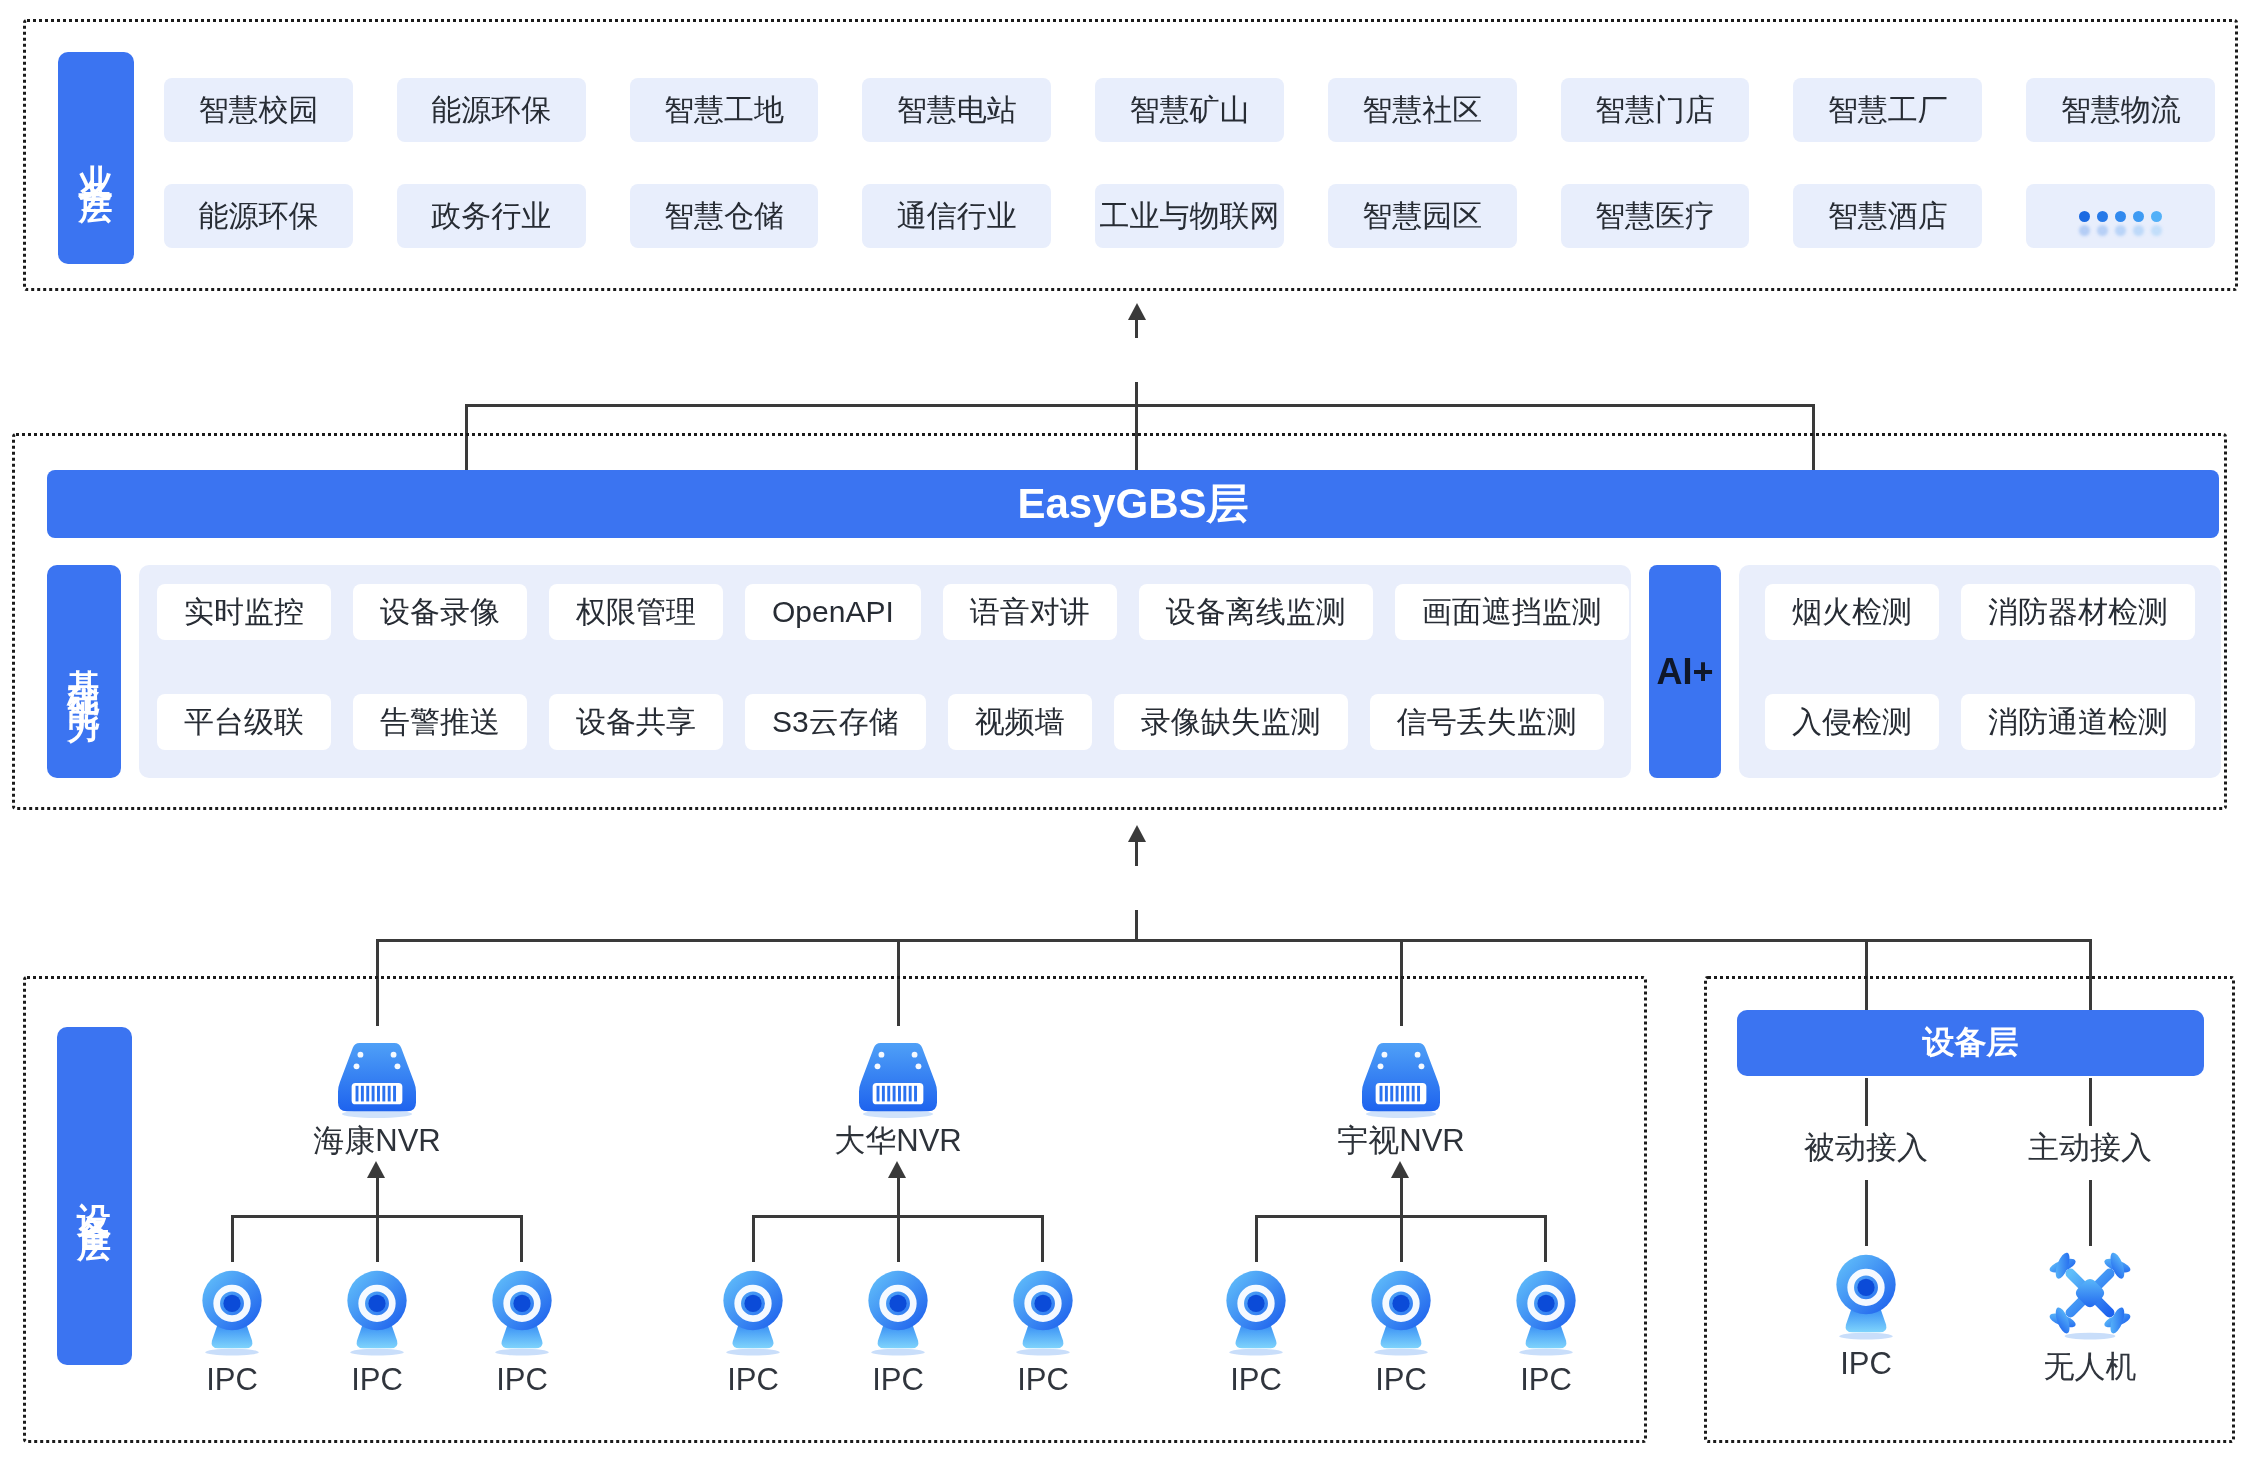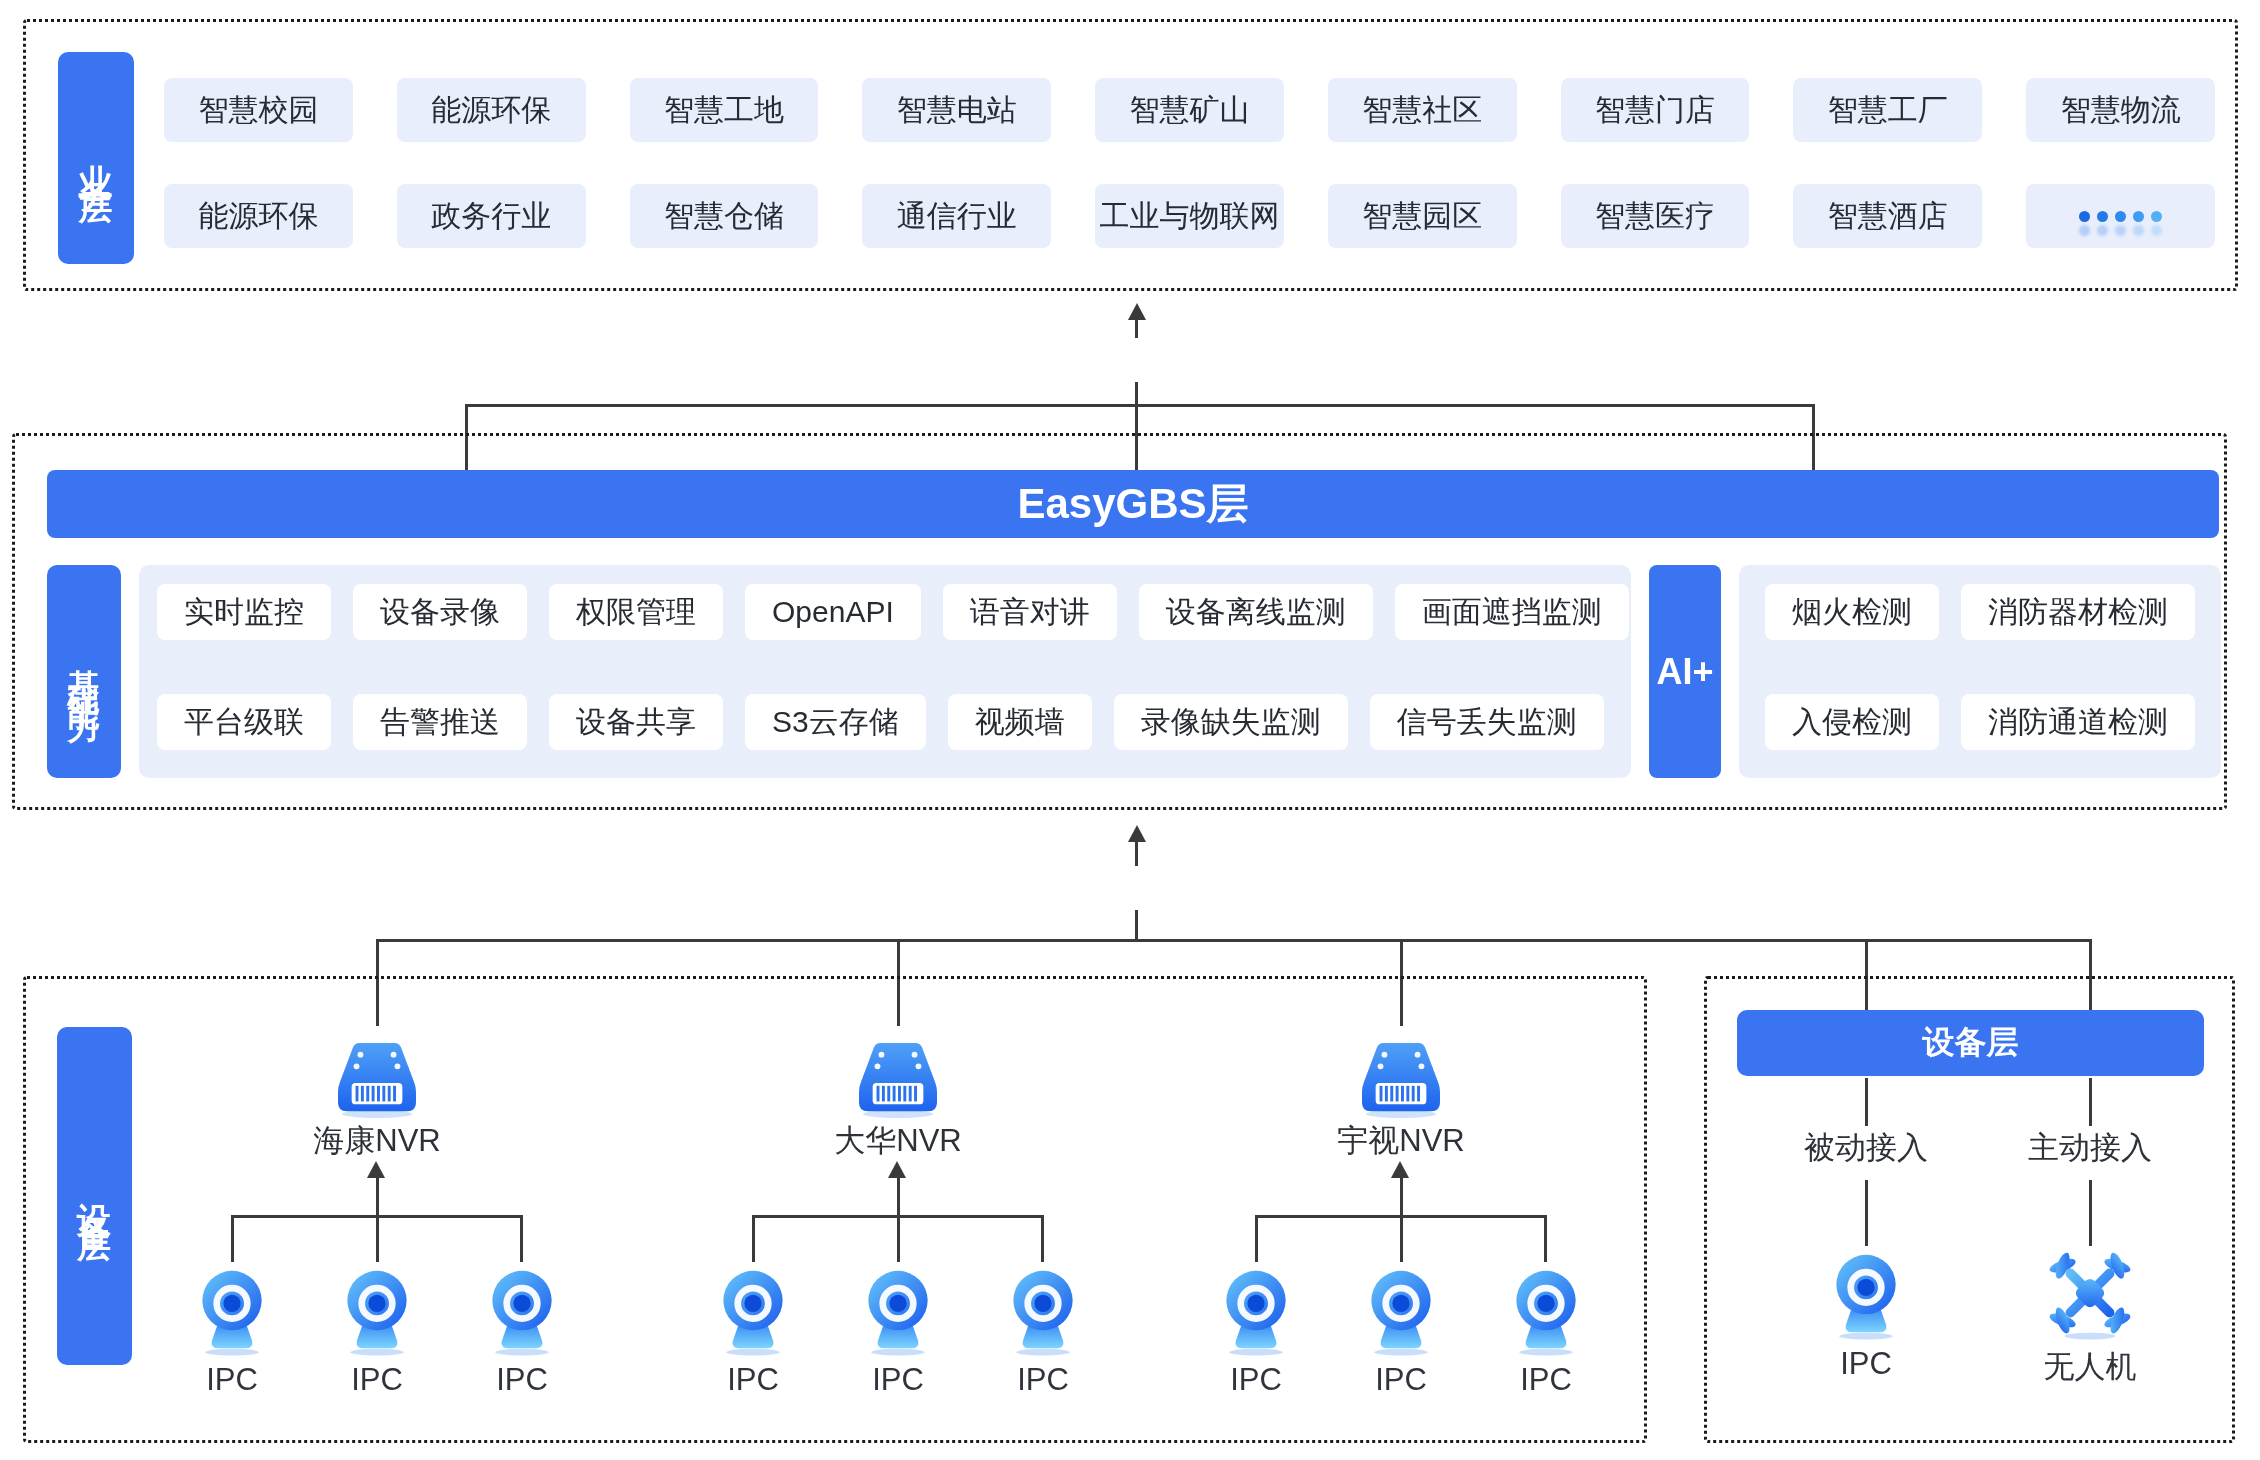--- a/index.html
+++ b/index.html
@@ -12,21 +12,21 @@
   html,body{margin:0;padding:0;background:#fff;}
   body{font-family:"Liberation Sans","DejaVu Sans",sans-serif;color:var(--ink);}
   #canvas{position:relative;width:2260px;height:1460px;background:#fff;overflow:hidden;}
   .abs{position:absolute;box-sizing:border-box;}
   .sec{position:absolute;box-sizing:border-box;border:3px dotted #1B1B1B;border-radius:4px;background:transparent;}
   .vlabel{background:var(--blue);color:#fff;border-radius:10px;display:flex;align-items:center;justify-content:center;
           writing-mode:vertical-rl;text-orientation:upright;font-size:34px;font-weight:600;letter-spacing:14px;}
   .bar{background:var(--blue);border-radius:8px;color:#fff;display:flex;align-items:center;justify-content:center;
        font-weight:700;font-size:42px;}
   .panel{background:var(--panel);border-radius:10px;}
-  .aistrip{background:var(--blue);border-radius:8px;color:#ffffff;font-size:36px;font-weight:600;
+  .aistrip{background:var(--blue);border-radius:8px;color:#0f172a;font-size:36px;font-weight:600;
            display:flex;align-items:center;justify-content:center;}
   .chip-row{position:absolute;display:flex;gap:44px;height:64px;}
   .chip{flex:1 1 0;background:var(--chip);border-radius:8px;display:flex;align-items:center;justify-content:center;
         font-size:30px;font-weight:500;color:var(--ink);}
   .chip-more{order:99;gap:7px;}
   .chip-more i{width:11px;height:11px;border-radius:50%;display:block;}
   .chip-more i:nth-child(1){background:#1B6AE2;box-shadow:0 14px 3px rgba(27,106,226,.25);}
   .chip-more i:nth-child(2){background:#2679E8;box-shadow:0 14px 3px rgba(38,121,232,.25);}
   .chip-more i:nth-child(3){background:#3189EE;box-shadow:0 14px 3px rgba(49,137,238,.25);}
   .chip-more i:nth-child(4){background:#3F9BF3;box-shadow:0 14px 3px rgba(63,155,243,.25);}

